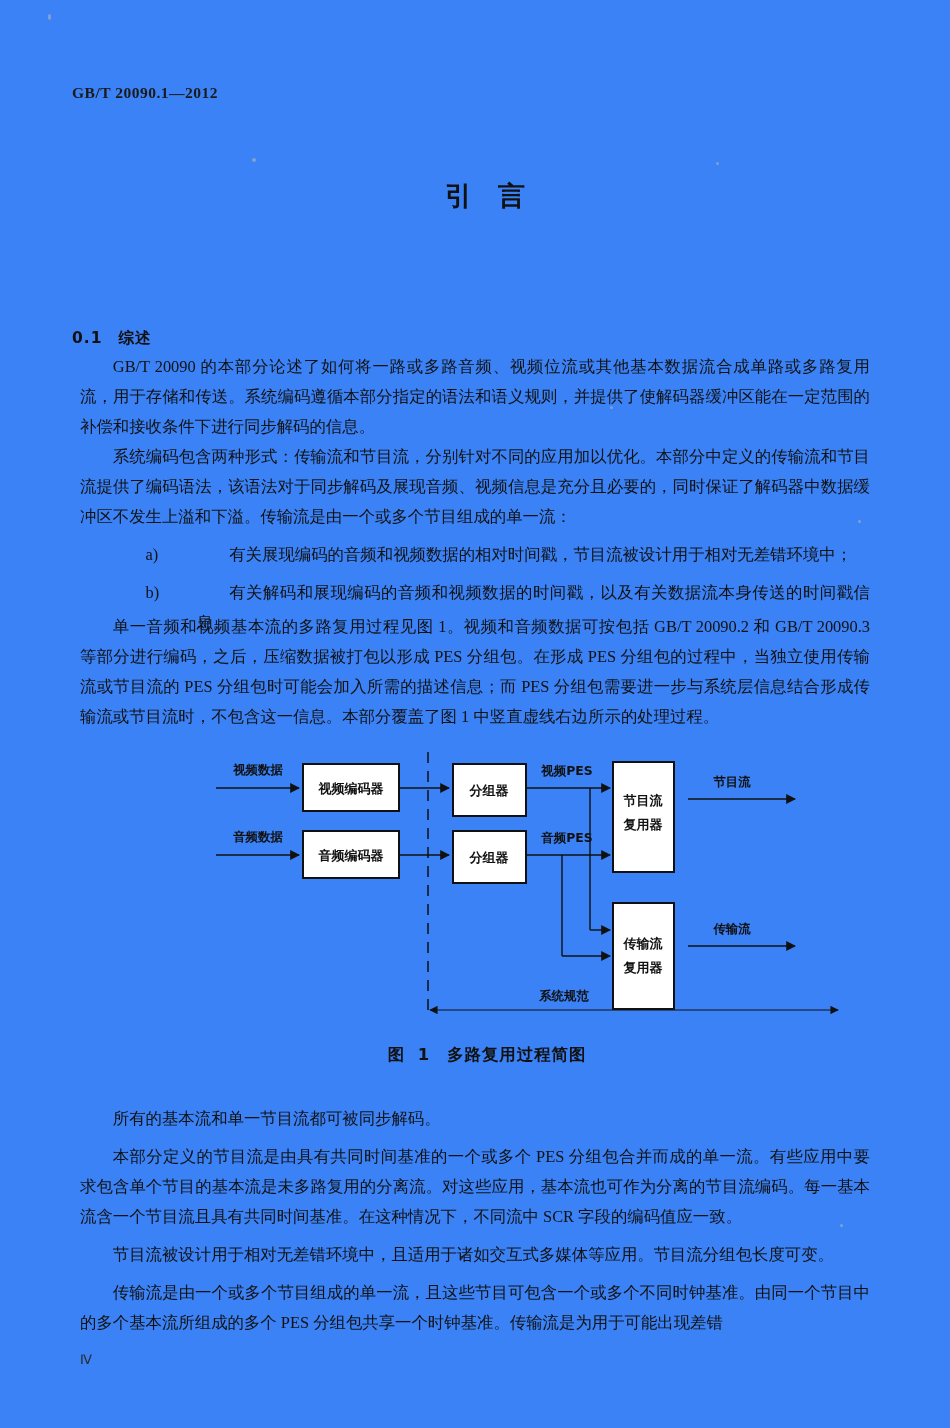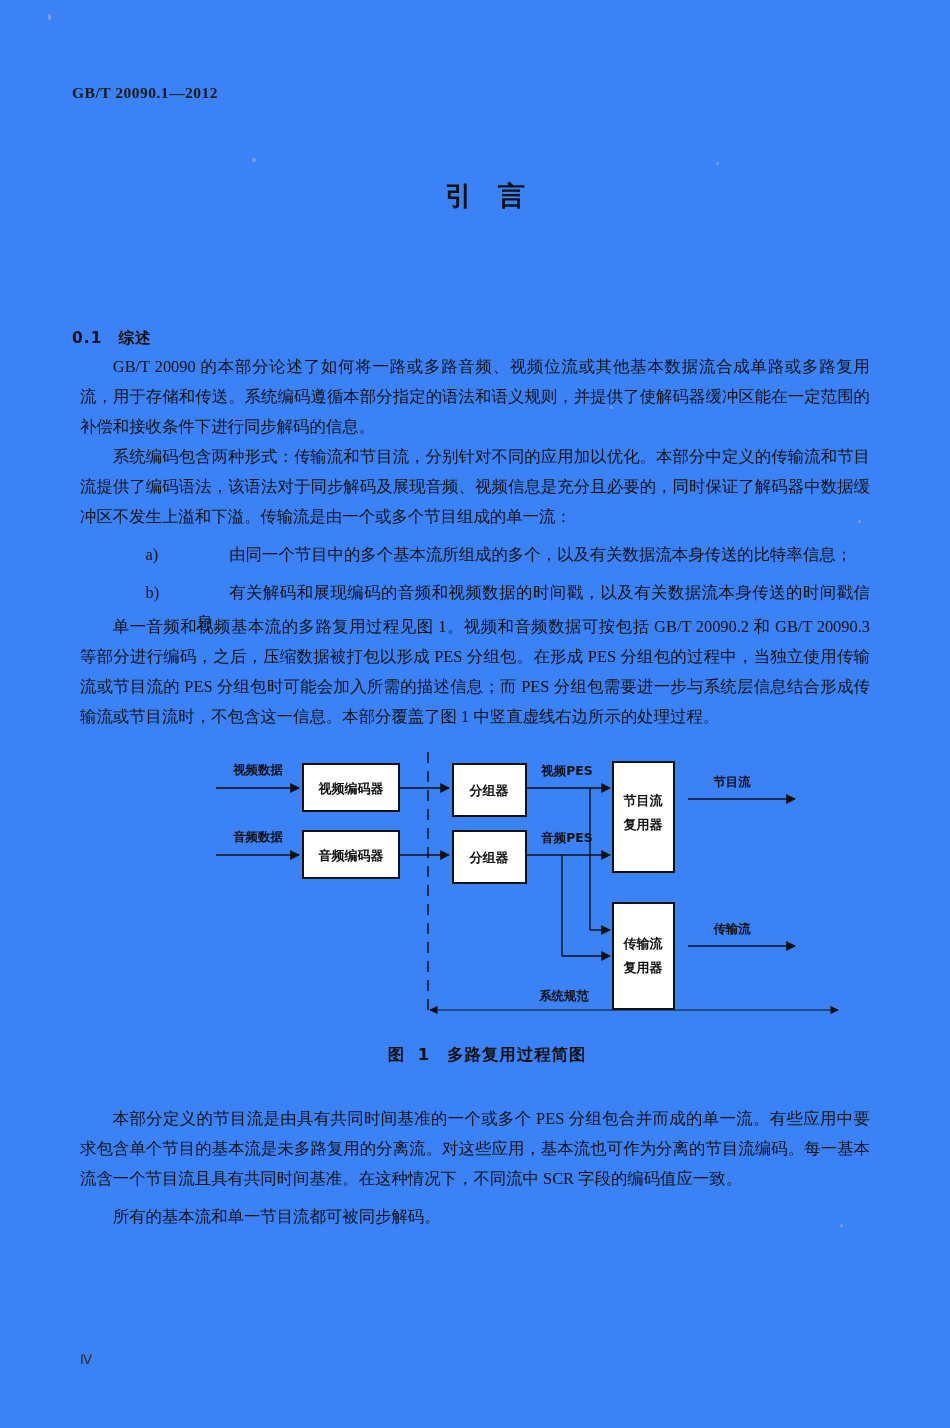--- a/index.html
+++ b/index.html
@@ -166,21 +166,21 @@
   </div>
 
   <div class="body-block" id="block-intro">
     <p>GB/T 20090 的本部分论述了如何将一路或多路音频、视频位流或其他基本数据流合成单路或多路复用流，用于存储和传送。系统编码遵循本部分指定的语法和语义规则，并提供了使解码器缓冲区能在一定范围的补偿和接收条件下进行同步解码的信息。</p>
   </div>
 
   <div class="body-block" id="block-forms">
     <p>系统编码包含两种形式：传输流和节目流，分别针对不同的应用加以优化。本部分中定义的传输流和节目流提供了编码语法，该语法对于同步解码及展现音频、视频信息是充分且必要的，同时保证了解码器中数据缓冲区不发生上溢和下溢。传输流是由一个或多个节目组成的单一流：</p>
     <p class="list-item">
       <span class="marker">a)</span>
-      <span class="litxt">由同一个节目中的多个基本流所组成的多个，以及有关数据流本身传送的比特率信息；</span>
+      <span class="litxt">有关展现编码的音频和视频数据的相对时间戳，节目流被设计用于相对无差错环境中；</span>
     </p>
     <p class="list-item">
       <span class="marker">b)</span>
       <span class="litxt">有关解码和展现编码的音频和视频数据的时间戳，以及有关数据流本身传送的时间戳信息。</span>
     </p>
   </div>
 
   <div class="body-block" id="block-single">
     <p>单一音频和视频基本流的多路复用过程见图 1。视频和音频数据可按包括 GB/T 20090.2 和 GB/T 20090.3 等部分进行编码，之后，压缩数据被打包以形成 PES 分组包。在形成 PES 分组包的过程中，当独立使用传输流或节目流的 PES 分组包时可能会加入所需的描述信息；而 PES 分组包需要进一步与系统层信息结合形成传输流或节目流时，不包含这一信息。本部分覆盖了图 1 中竖直虚线右边所示的处理过程。</p>
   </div>
@@ -249,19 +249,21 @@
       <text class="edge-label" x="660" y="185" text-anchor="middle">传输流</text>
       <text class="edge-label" x="492" y="252" text-anchor="middle">系统规范</text>
     </svg>
   </div>
 
   <div class="fig-caption">
     <span class="cap-num">图 1</span><span class="cap-txt">多路复用过程简图</span>
   </div>
 
   <div class="body-block" id="block-after">
+    <p>所有的基本流和单一节目流都可被同步解码。</p>
     <p>本部分定义的节目流是由具有共同时间基准的一个或多个 PES 分组包合并而成的单一流。有些应用中要求包含单个节目的基本流是未多路复用的分离流。对这些应用，基本流也可作为分离的节目流编码。每一基本流含一个节目流且具有共同时间基准。在这种情况下，不同流中 SCR 字段的编码值应一致。</p>
-    <p>所有的基本流和单一节目流都可被同步解码。</p>
+    <p>节目流被设计用于相对无差错环境中，且适用于诸如交互式多媒体等应用。节目流分组包长度可变。</p>
+    <p>传输流是由一个或多个节目组成的单一流，且这些节目可包含一个或多个不同时钟基准。由同一个节目中的多个基本流所组成的多个 PES 分组包共享一个时钟基准。传输流是为用于可能出现差错</p>
   </div>
 
   <div class="folio">Ⅳ</div>
 
 </div>
 
 </body></html>

